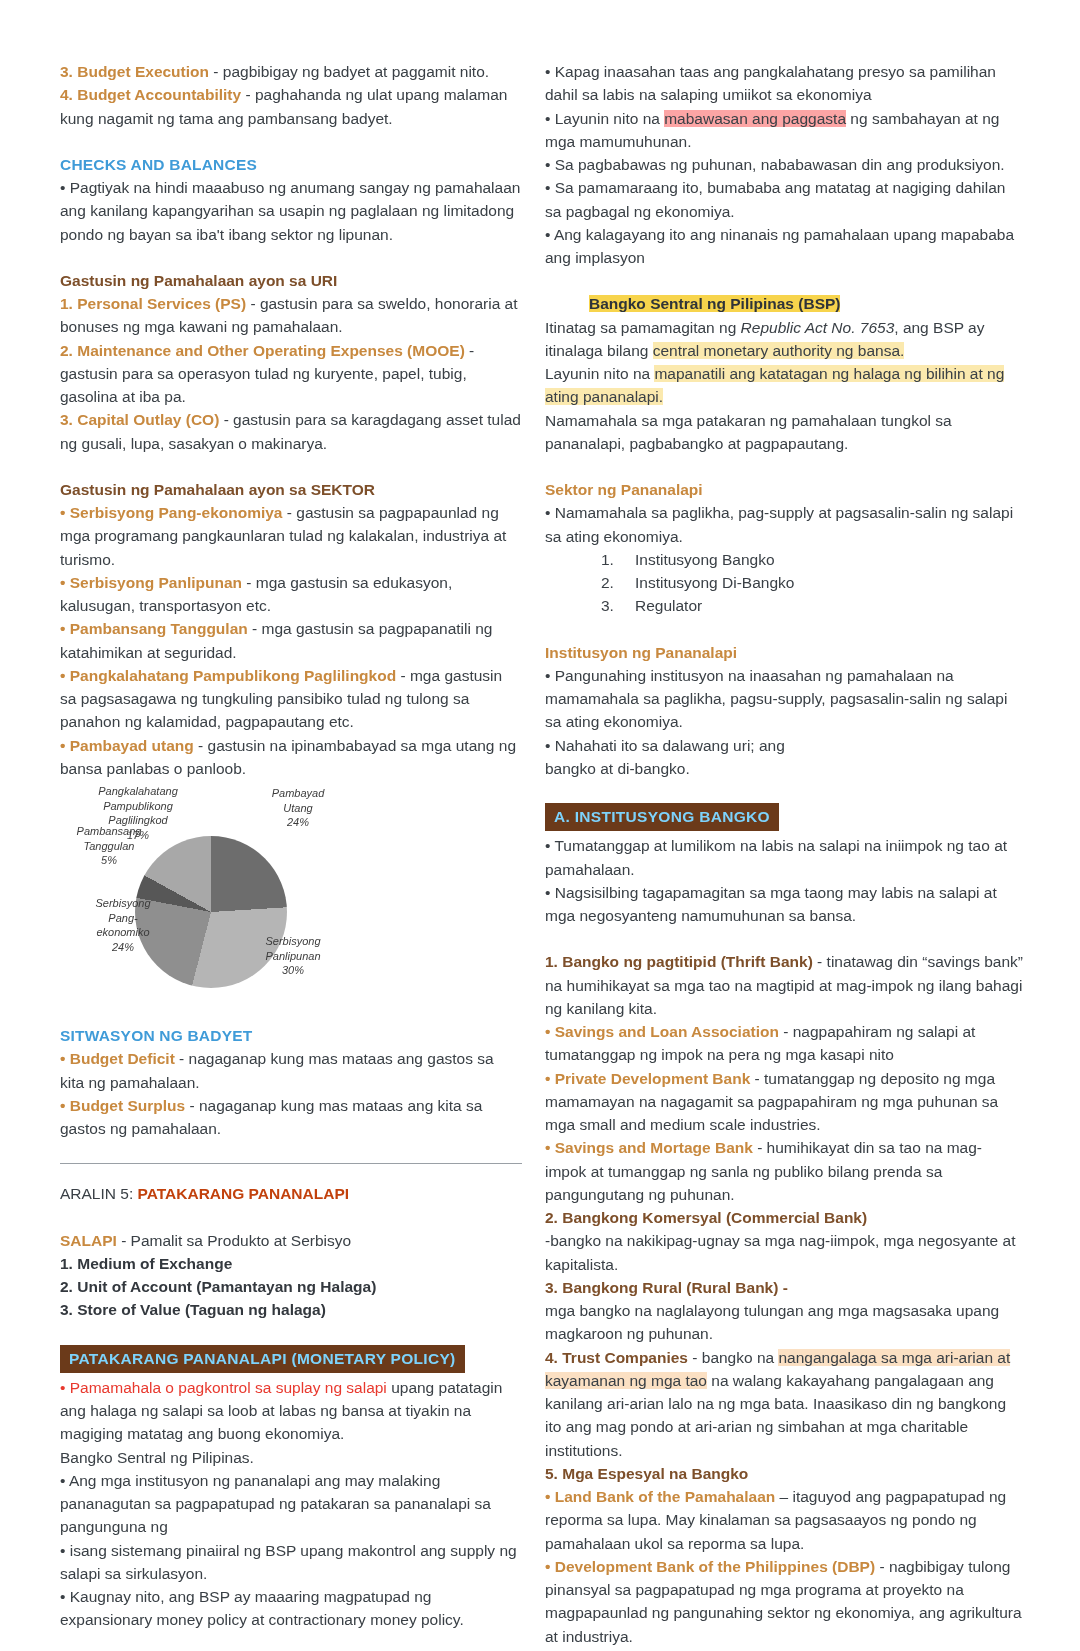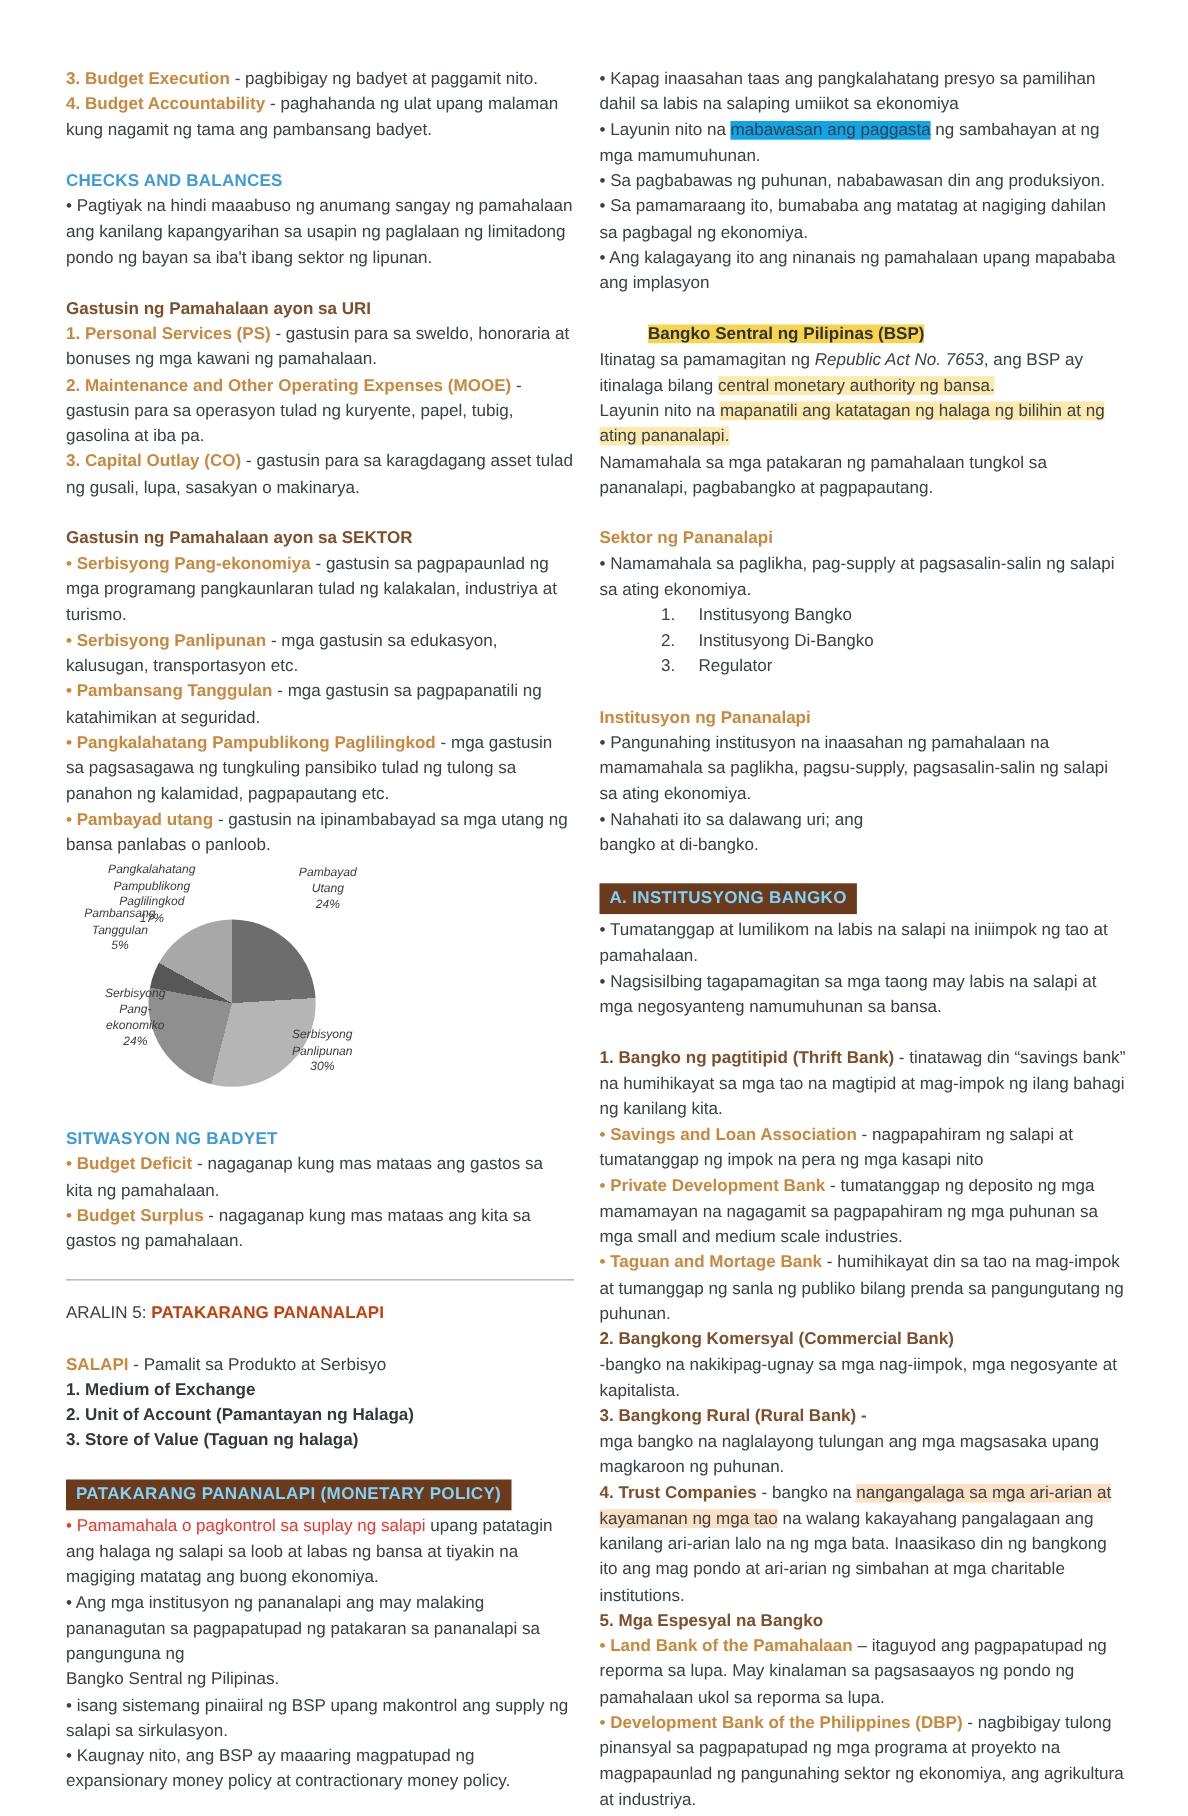--- a/index.html
+++ b/index.html
@@ -20,21 +20,21 @@
   .col { font-size: 15.5px; line-height: 1.5; }
   p.para { margin: 0; }
   .section { margin-bottom: 23px; }
   .lead { font-weight: 700; color: #c8893f; }
   .brownhead { font-weight: 700; color: #7d4f2a; }
   .bluehead { font-weight: 700; color: #3f9bd8; letter-spacing: .2px; }
   .bold-dark { font-weight: 700; color: #c2410c; }
   .semibold { font-weight: 700; color: #33383e; }
   .red { color: #e8392e; }
   .italic { font-style: italic; }
-  .hl-blue { background: #0ea5e9; }
+  .hl-blue { background: #fca5a5; }
   .hl-yellow { background: #fbe9ae; }
   .hl-yellow-strong { background: #f7d44c; font-weight: 700; color: #2e3338; margin-left: 44px; }
   .hl-peach { background: #fbe0c3; }
   .chip {
     display: inline-block;
     background: #6b3a1a;
     color: #7dd3fc;
     font-weight: 700;
     padding: 2px 9px 3px;
     letter-spacing: .3px;
@@ -133,22 +133,22 @@
     <div class="section">
       <p class="para"><span class="lead">SALAPI</span><span> - Pamalit sa Produkto at Serbisyo</span></p>
       <p class="para semibold">1. Medium of Exchange</p>
       <p class="para semibold">2. Unit of Account (Pamantayan ng Halaga)</p>
       <p class="para semibold">3. Store of Value (Taguan ng halaga)</p>
     </div>
 
     <div class="section">
       <p class="para"><span class="chip">PATAKARANG PANANALAPI (MONETARY POLICY)</span></p>
       <p class="para"><span class="red">• Pamamahala o pagkontrol sa suplay ng salapi</span><span> upang patatagin ang halaga ng salapi sa loob at labas ng bansa at tiyakin na magiging matatag ang buong ekonomiya.</span></p>
+      <p class="para">Bangko Sentral ng Pilipinas.</p>
       <p class="para">• Ang mga institusyon ng pananalapi ang may malaking pananagutan sa pagpapatupad ng patakaran sa pananalapi sa pangunguna ng</p>
-      <p class="para">Bangko Sentral ng Pilipinas.</p>
       <p class="para">• isang sistemang pinaiiral ng BSP upang makontrol ang supply ng salapi sa sirkulasyon.</p>
       <p class="para">• Kaugnay nito, ang BSP ay maaaring magpatupad ng expansionary money policy at contractionary money policy.</p>
     </div>
 
   </div>
 
   <div class="col">
 
     <div class="section">
       <p class="para">• Kapag inaasahan taas ang pangkalahatang presyo sa pamilihan dahil sa labis na salaping umiikot sa ekonomiya</p>
@@ -194,21 +194,21 @@
     <div class="section">
       <p class="para"><span class="chip">A. INSTITUSYONG BANGKO</span></p>
       <p class="para">• Tumatanggap at lumilikom na labis na salapi na iniimpok ng tao at pamahalaan.</p>
       <p class="para">• Nagsisilbing tagapamagitan sa mga taong may labis na salapi at mga negosyanteng namumuhunan sa bansa.</p>
     </div>
 
     <div class="section mb0">
       <p class="para"><span class="brownhead">1. Bangko ng pagtitipid (Thrift Bank)</span><span> - tinatawag din “savings bank” na humihikayat sa mga tao na magtipid at mag-impok ng ilang bahagi ng kanilang kita.</span></p>
       <p class="para"><span class="lead">• Savings and Loan Association</span><span> - nagpapahiram ng salapi at tumatanggap ng impok na pera ng mga kasapi nito</span></p>
       <p class="para"><span class="lead">• Private Development Bank</span><span> - tumatanggap ng deposito ng mga mamamayan na nagagamit sa pagpapahiram ng mga puhunan sa mga small and medium scale industries.</span></p>
-      <p class="para"><span class="lead">• Taguan and Mortage Bank</span><span> - humihikayat din sa tao na mag-impok at tumanggap ng sanla ng publiko bilang prenda sa pangungutang ng puhunan.</span></p>
+      <p class="para"><span class="lead">• Savings and Mortage Bank</span><span> - humihikayat din sa tao na mag-impok at tumanggap ng sanla ng publiko bilang prenda sa pangungutang ng puhunan.</span></p>
       <p class="para brownhead">2. Bangkong Komersyal (Commercial Bank)</p>
       <p class="para">-bangko na nakikipag-ugnay sa mga nag-iimpok, mga negosyante at kapitalista.</p>
       <p class="para brownhead">3. Bangkong Rural (Rural Bank) -</p>
       <p class="para">mga bangko na naglalayong tulungan ang mga magsasaka upang magkaroon ng puhunan.</p>
       <p class="para"><span class="brownhead">4. Trust Companies</span><span> - bangko na </span><span class="hl-peach">nangangalaga sa mga ari-arian at kayamanan ng mga tao</span><span> na walang kakayahang pangalagaan ang kanilang ari-arian lalo na ng mga bata. Inaasikaso din ng bangkong ito ang mag pondo at ari-arian ng simbahan at mga charitable institutions.</span></p>
       <p class="para brownhead">5. Mga Espesyal na Bangko</p>
       <p class="para"><span class="lead">• Land Bank of the Pamahalaan</span><span> – itaguyod ang pagpapatupad ng reporma sa lupa. May kinalaman sa pagsasaayos ng pondo ng pamahalaan ukol sa reporma sa lupa.</span></p>
       <p class="para"><span class="lead">• Development Bank of the Philippines (DBP)</span><span> - nagbibigay tulong pinansyal sa pagpapatupad ng mga programa at proyekto na magpapaunlad ng pangunahing sektor ng ekonomiya, ang agrikultura at industriya.</span></p>
       <p class="para"><span class="lead">• Al-Amanah Islamic Investment Bank of the Philippines (Al-Amanah)</span></p>
     </div>

